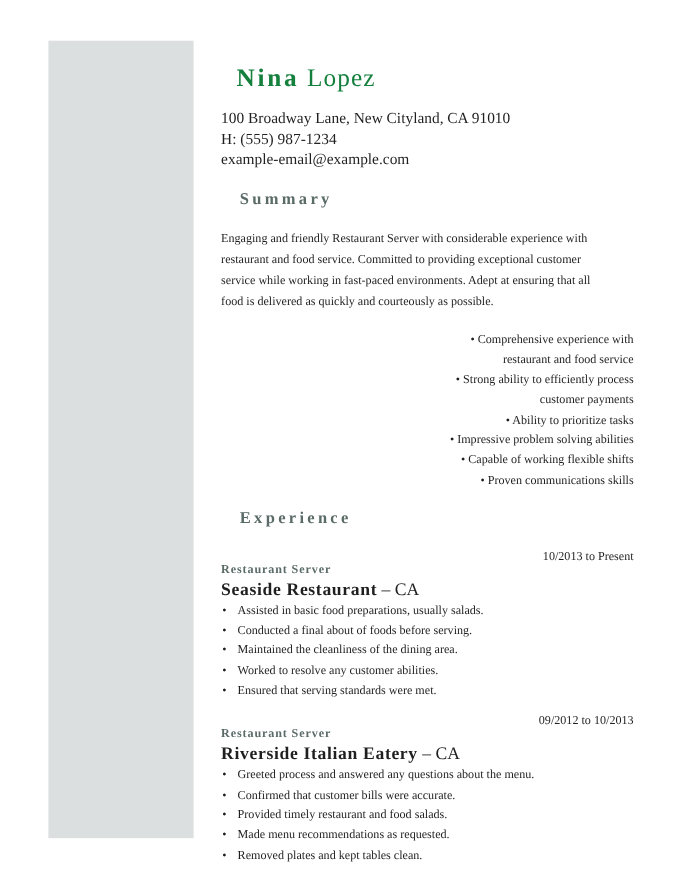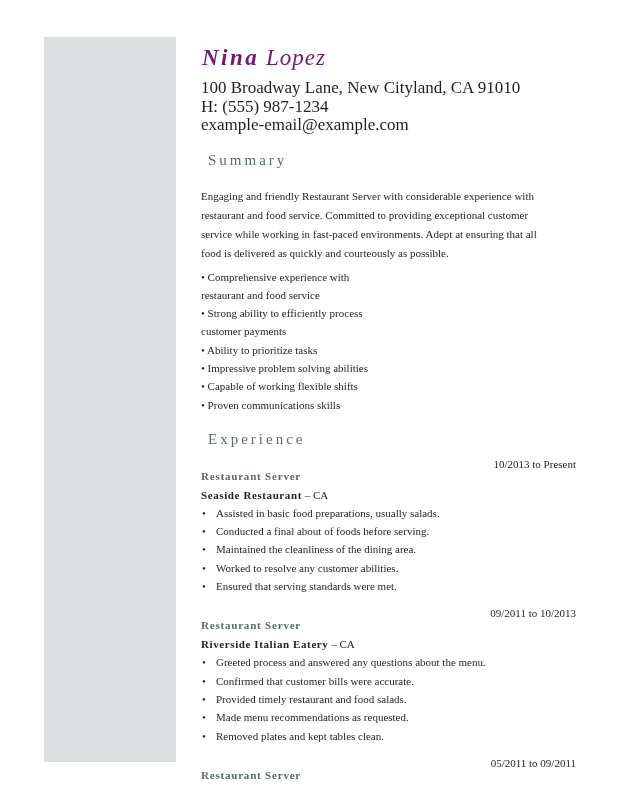--- a/index.html
+++ b/index.html
@@ -1,35 +1,35 @@
 <!DOCTYPE html>
 <html><head>
 <meta charset="utf-8">
 <style>
   html, body { margin: 0; padding: 0; background: #ffffff; }
   body { width: 618px; height: 800px; position: relative; overflow: hidden;
          font-family: "Liberation Serif", "DejaVu Serif", serif; color: #1f1f1f; }
   .sidebar { position: absolute; left: 44px; top: 37px; width: 132px; height: 725px; background: #dcdfdf; }
   .content { position: absolute; left: 201px; top: 42px; width: 375px; }
-  .name { font-size: 23px; color: #701a75; letter-spacing: 1px; line-height: 30px; margin: 1px; font-style: italic; }
+  .name { font-size: 23px; color: #15803d; letter-spacing: 1px; line-height: 30px; margin: 14px; }
   .name .first { font-weight: bold; letter-spacing: 2.5px; }
   .name .last { font-weight: normal; }
-  .contact { font-size: 17px; line-height: 18.5px; margin-top: 6px; }
-  .section-title { font-size: 15px; font-weight: normal; color: #5a6b68; letter-spacing: 3px; margin: 7px; line-height: 20px; }
+  .contact { font-size: 14px; line-height: 18.5px; margin-top: 6px; }
+  .section-title { font-size: 15px; font-weight: bold; color: #5a6b68; letter-spacing: 3px; margin: 17px; line-height: 20px; }
   .summary-title { margin-top: 15px; }
   .para { font-size: 11px; line-height: 19px; margin-top: 17px; }
   .skills-title { margin-top: 16px; }
-  .skills { font-size: 11px; line-height: 18.3px; margin-top: 5px; }
+  .skills { font-size: 11px; line-height: 18.3px; margin-top: 16px; text-align: right; }
   .exp-title { margin-top: 15px; }
   .job { margin-top: 6px; }
   .job + .job { margin-top: 10px; }
   .job-head { display: flex; justify-content: space-between; font-size: 11px; line-height: 16px; }
   .job-role { color: #5a6b68; font-weight: bold; letter-spacing: 0.8px; margin-top: 12px; }
   .job-dates { color: #1f1f1f; }
-  .job-company { font-size: 11px; line-height: 18px; margin-top: 2px; }
+  .job-company { font-size: 16px; line-height: 18px; margin-top: 2px; }
   .job-company .co { font-weight: bold; letter-spacing: 0.6px; }
   ul.duties { list-style: none; margin: 0; padding: 0; }
   ul.duties li { font-size: 11px; line-height: 18.3px; position: relative; padding-left: 15px; }
   ul.duties li .dot { position: absolute; left: 1px; top: 0; }
 </style>
 </head>
 <body>
 
 <div class="sidebar"></div>
 
@@ -79,21 +79,21 @@
       <li><span class="dot">•</span><span>Conducted a final about of foods before serving.</span></li>
       <li><span class="dot">•</span><span>Maintained the cleanliness of the dining area.</span></li>
       <li><span class="dot">•</span><span>Worked to resolve any customer abilities.</span></li>
       <li><span class="dot">•</span><span>Ensured that serving standards were met.</span></li>
     </ul>
   </div>
 
   <div class="job">
     <div class="job-head">
       <span class="job-role">Restaurant Server</span>
-      <span class="job-dates">09/2011 to 10/2013</span>
+      <span class="job-dates">09/2012 to 10/2013</span>
     </div>
     <div class="job-company">
       <span class="co">Riverside Italian Eatery</span><span> – CA</span>
     </div>
     <ul class="duties">
       <li><span class="dot">•</span><span>Greeted process and answered any questions about the menu.</span></li>
       <li><span class="dot">•</span><span>Confirmed that customer bills were accurate.</span></li>
       <li><span class="dot">•</span><span>Provided timely restaurant and food salads.</span></li>
       <li><span class="dot">•</span><span>Made menu recommendations as requested.</span></li>
       <li><span class="dot">•</span><span>Removed plates and kept tables clean.</span></li>

